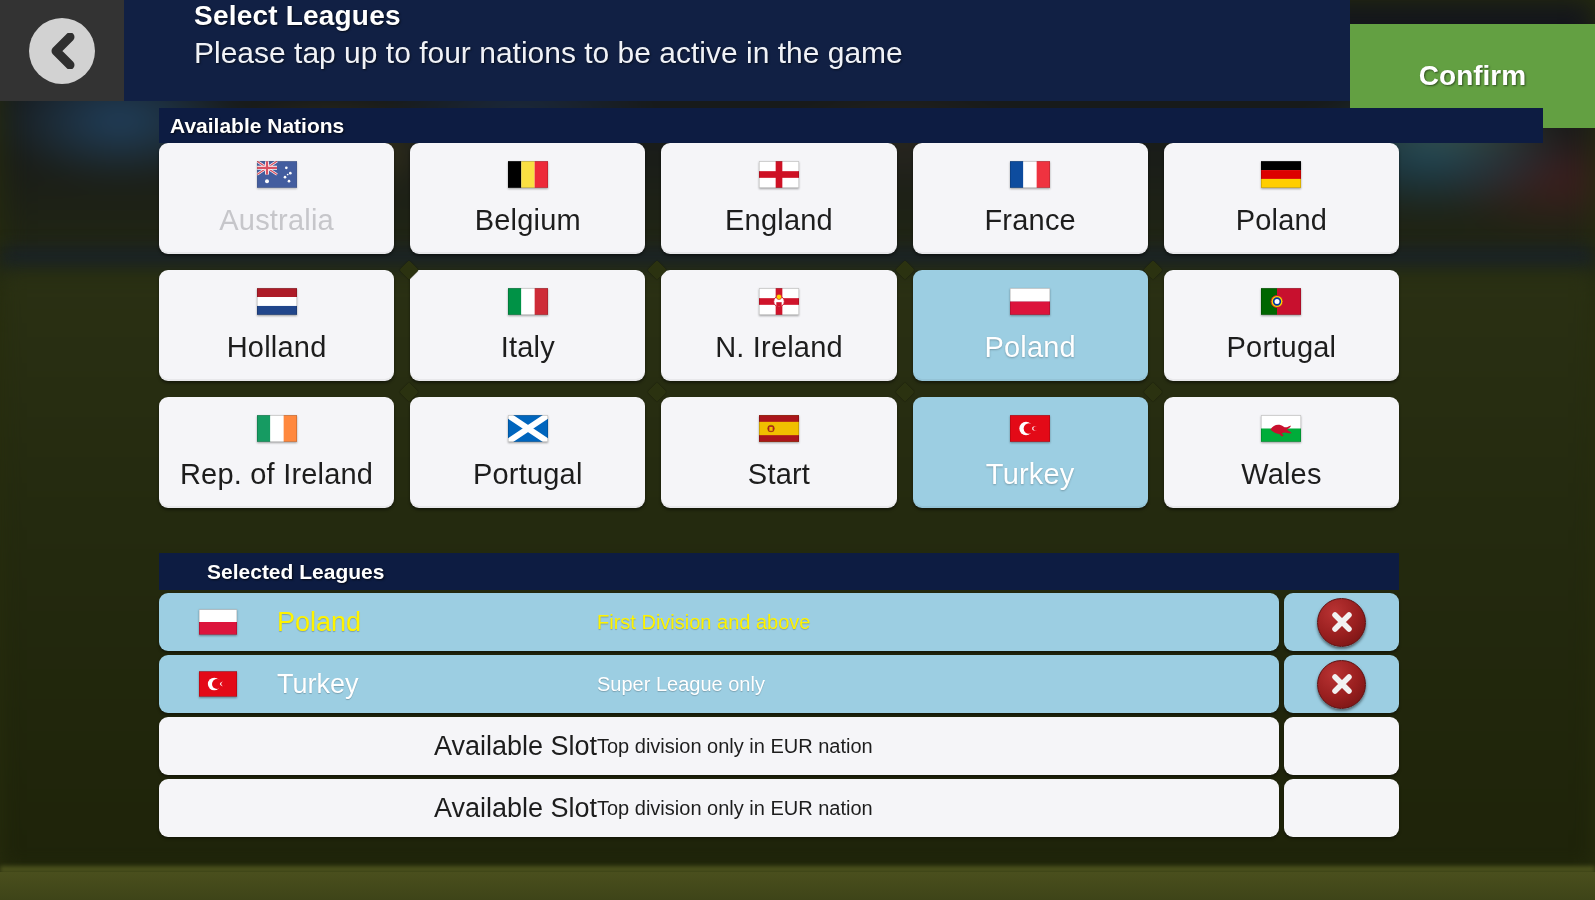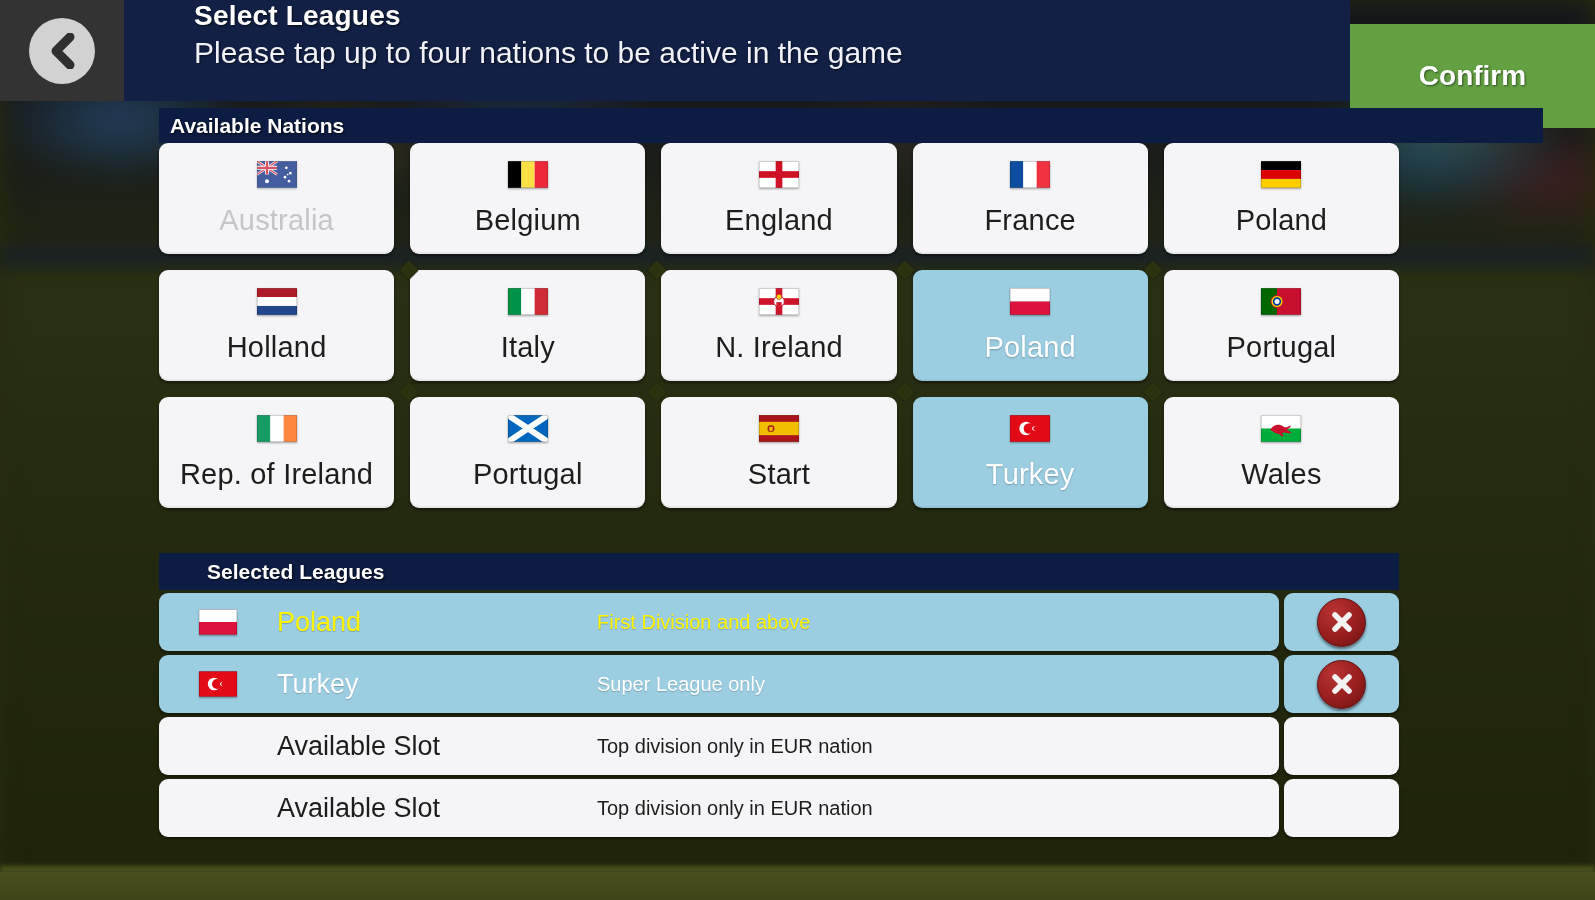--- a/index.html
+++ b/index.html
@@ -141,21 +141,21 @@
     display:flex;align-items:center;justify-content:center;
     box-shadow:0 2px 3px rgba(0,0,0,.4);
   }
   .srow.filled .main,.srow.filled .del{background:#9ccee2;}
   .srow.empty .main,.srow.empty .del{background:#f5f5f8;}
   .srow .cellflag{width:118px;display:flex;align-items:center;justify-content:center;}
   .srow .cname{width:320px;font-size:27px;}
   .srow .cdesc{font-size:20px;}
   .srow.yellow .cname,.srow.yellow .cdesc{color:#fff300;text-shadow:0 1px 1px rgba(0,0,0,.22);}
   .srow.white .cname,.srow.white .cdesc{color:#ffffff;text-shadow:0 1px 1px rgba(0,0,0,.22);}
-  .srow.dark .cname,.srow.dark .cdesc{color:#1d1d1d;}
+  .srow.dark .cname,.srow.dark .cdesc{color:#1d1d1d;text-align:right;}
   .srow.empty .cname{padding-left:0;}
   .xbtn{
     width:47px;height:47px;border-radius:50%;
     background:radial-gradient(circle at 35% 28%, #b93333 0%, #991f1f 52%, #6c1111 100%);
     border:1px solid #5d0f0f;
     display:flex;align-items:center;justify-content:center;
     box-shadow:0 2px 3px rgba(0,0,0,.5);cursor:pointer;
   }
 
   .flagbox{display:block;box-shadow:0 1px 2px rgba(0,0,0,.35);}

